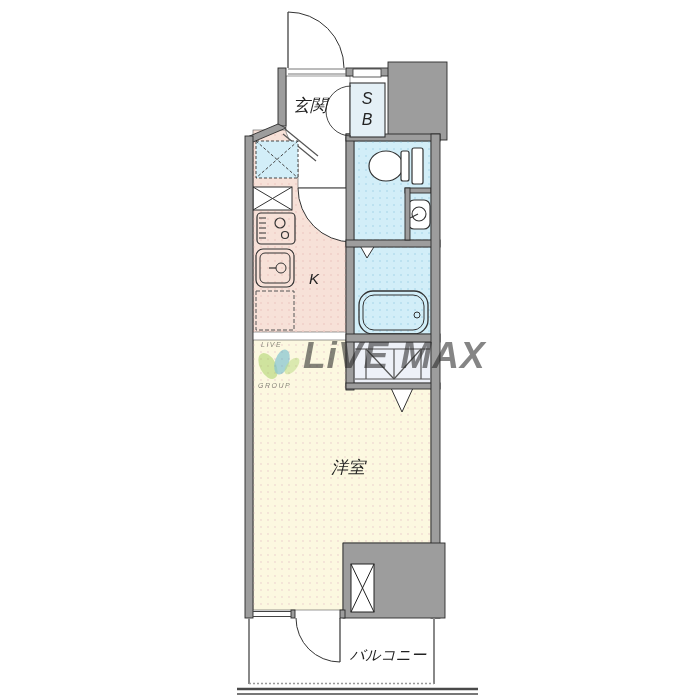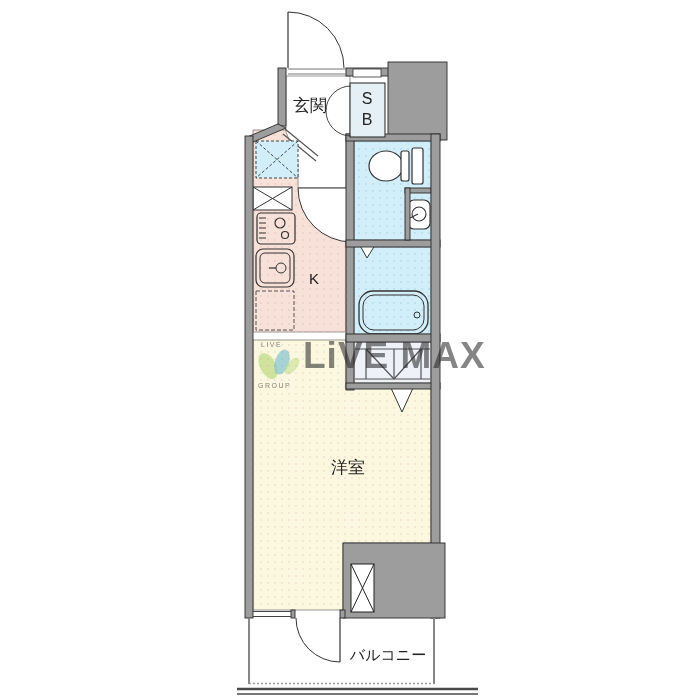--- a/index.html
+++ b/index.html
@@ -1,17 +1,17 @@
 <!DOCTYPE html>
 <html><head>
 <meta charset="utf-8">
 <style>
   html,body{margin:0;padding:0;background:#ffffff;}
   #stage{position:relative;width:700px;height:700px;background:#ffffff;overflow:hidden;
-         font-family:"Liberation Sans","DejaVu Sans",sans-serif;}
+         font-family:"Liberation Sans","DejaVu Sans",sans-serif;font-style:italic;}
   svg{display:block;}
   svg text{font-family:"Liberation Sans","DejaVu Sans",sans-serif;fill:#222222;}
   .room-label{font-size:17px;}
   .small-label{font-size:15px;}
   .sb-label{font-size:16px;}
   .wm-big{font-size:37px;font-weight:bold;letter-spacing:1px;}
   .wm-tiny{font-size:7px;letter-spacing:1.5px;}
 </style>
 </head>
 <body>

